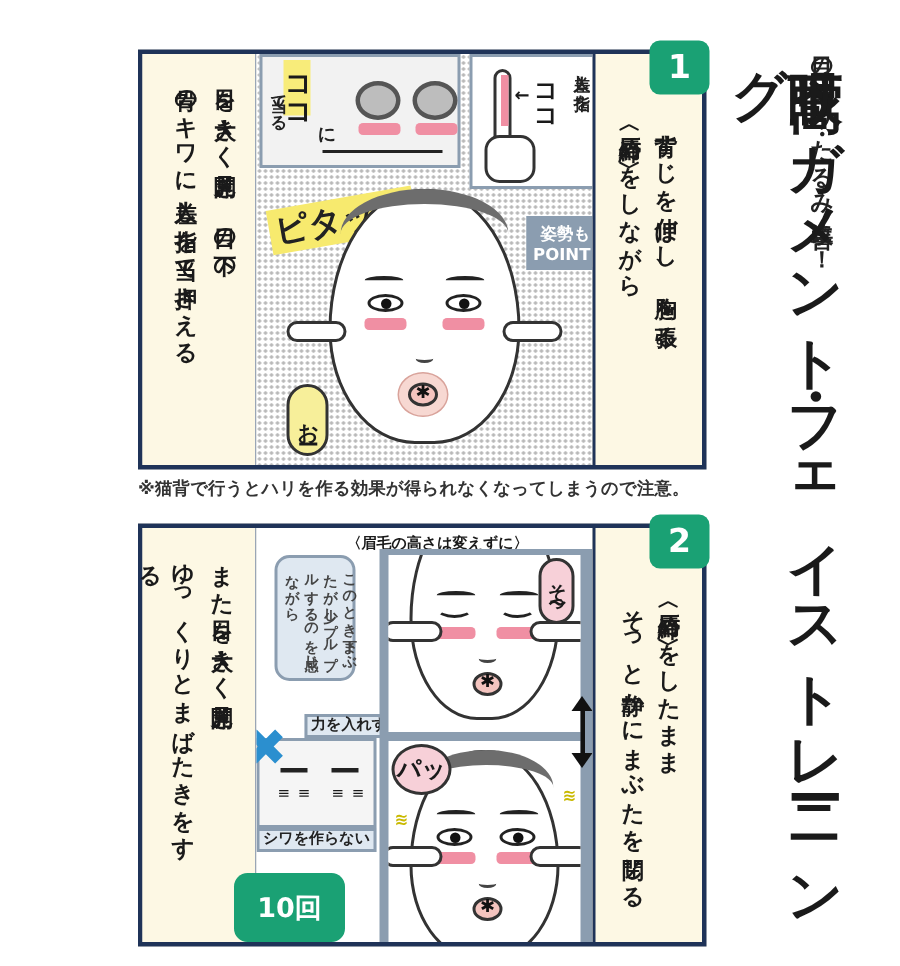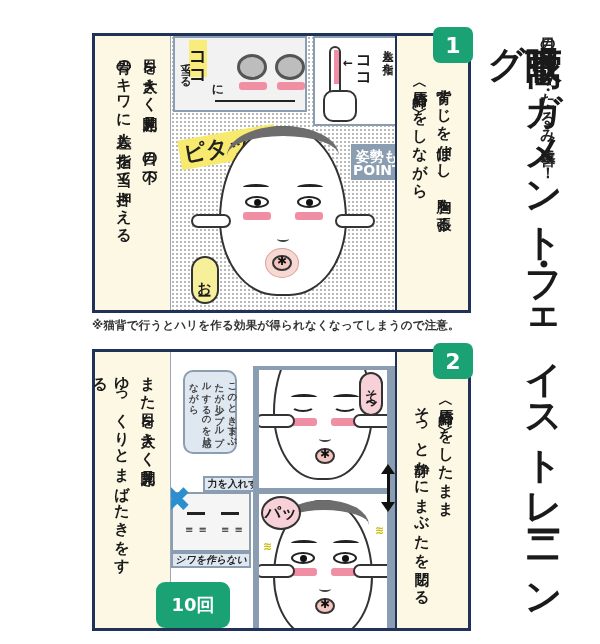--- a/index.html
+++ b/index.html
@@ -128,21 +128,21 @@
       <div style="position:absolute; left:44px; top:120px; width:34px; height:30px; border-radius:50%; background:#f7d8d2; border:1px solid #d9a39b;"></div>
       <div class="mouth" style="left:51px; top:127px;"></div>
     </div>
     <div class="finger" style="left:20px; top:178px;"></div>
     <div class="finger" style="left:164px; top:178px;"></div>
 
     <div class="bubble vt" style="left:20px; top:220px; width:28px; height:48px; background:#f7ef9a; font-size:14px;">
       <span>おー</span>
     </div>
 
-    <div class="tag" style="left:180px; top:108px; width:52px; height:36px; background:#8b9db0; color:#fff; font-size:14px; line-height:14px; padding-top:3px;">
+    <div class="tag" style="left:180px; top:108px; width:52px; height:36px; background:#8b9db0; color:#fff; font-size:11px; line-height:14px; padding-top:3px;">
       <div>姿勢も</div>
       <div>POINT!</div>
     </div>
   </div>
 
   <div class="col-right">
     <div class="instr vt" style="right:14px; top:42px; height:225px;">背すじを伸ばし、胸を張る。</div>
     <div class="instr vt" style="right:38px; top:42px; height:225px;">〈唇締め〉をしながら</div>
   </div>
 </div>
@@ -150,34 +150,35 @@
 
 <div class="note">※猫背で行うとハリを作る効果が得られなくなってしまうので注意。</div>
 
 <div class="panel p2">
   <div class="col-left">
     <div class="instr vt" style="right:12px; top:14px; height:200px;">また目を大きく見開き</div>
     <div class="instr vt" style="right:38px; top:14px; height:200px;">ゆっくりとまばたきをする</div>
   </div>
 
   <div class="col-mid">
+    <span style="position:absolute; left:60px; top:3px; font-size:10px; font-weight:bold; white-space:nowrap;">〈眉毛の高さは変えずに〉</span>
 
     <div style="position:absolute; left:12px; top:18px; width:54px; height:84px; background:#dfe8f1; border:2px solid #8b9db0; border-radius:10px; padding:4px 2px;">
       <div class="vt" style="font-size:9.5px; font-weight:bold; color:#444; line-height:1.35; height:74px;">このとき下まぶたが少しプルプルするのを感じながら</div>
     </div>
 
     <div class="tag" style="left:0; top:124px; width:80px; height:16px; line-height:12px;margin-left:32px;">力を入れすぎて</div>
     <div class="box" style="left:0; top:140px; width:80px; height:60px; background:#f5f5f5;">
       <div style="position:absolute; left:14px; top:18px; width:18px; height:10px; border-top:3px solid #222;"></div>
       <div style="position:absolute; left:48px; top:18px; width:18px; height:10px; border-top:3px solid #222;"></div>
       <div style="position:absolute; left:12px; top:30px; font-size:10px; letter-spacing:1px;">≡ ≡</div>
       <div style="position:absolute; left:48px; top:30px; font-size:10px; letter-spacing:1px;">≡ ≡</div>
     </div>
     <div class="x-mark" style="left:-8px; top:130px;">✖</div>
-    <div class="tag" style="left:0; top:200px; width:80px; height:16px; line-height:12px;font-style:italic;">シワを作らない</div>
+    <div class="tag" style="left:0; top:200px; width:80px; height:16px; line-height:12px;">シワを作らない</div>
 
     <div style="position:absolute; left:82px; top:14px; right:0; bottom:0; background:#8b9db0;">
 
       <div style="position:absolute; left:6px; top:4px; width:128px; height:118px; background:#fff; overflow:hidden;">
         <div class="face" style="left:14px; top:-40px; width:100px; height:150px;">
           <div class="hair" style="left:4px; top:-2px; width:90px; height:60px;"></div>
           <div class="brow" style="left:16px; top:62px;"></div>
           <div class="brow" style="left:58px; top:62px;"></div>
           <div class="eye closed" style="left:16px; top:68px;"></div>
           <div class="eye closed" style="left:58px; top:68px;"></div>

